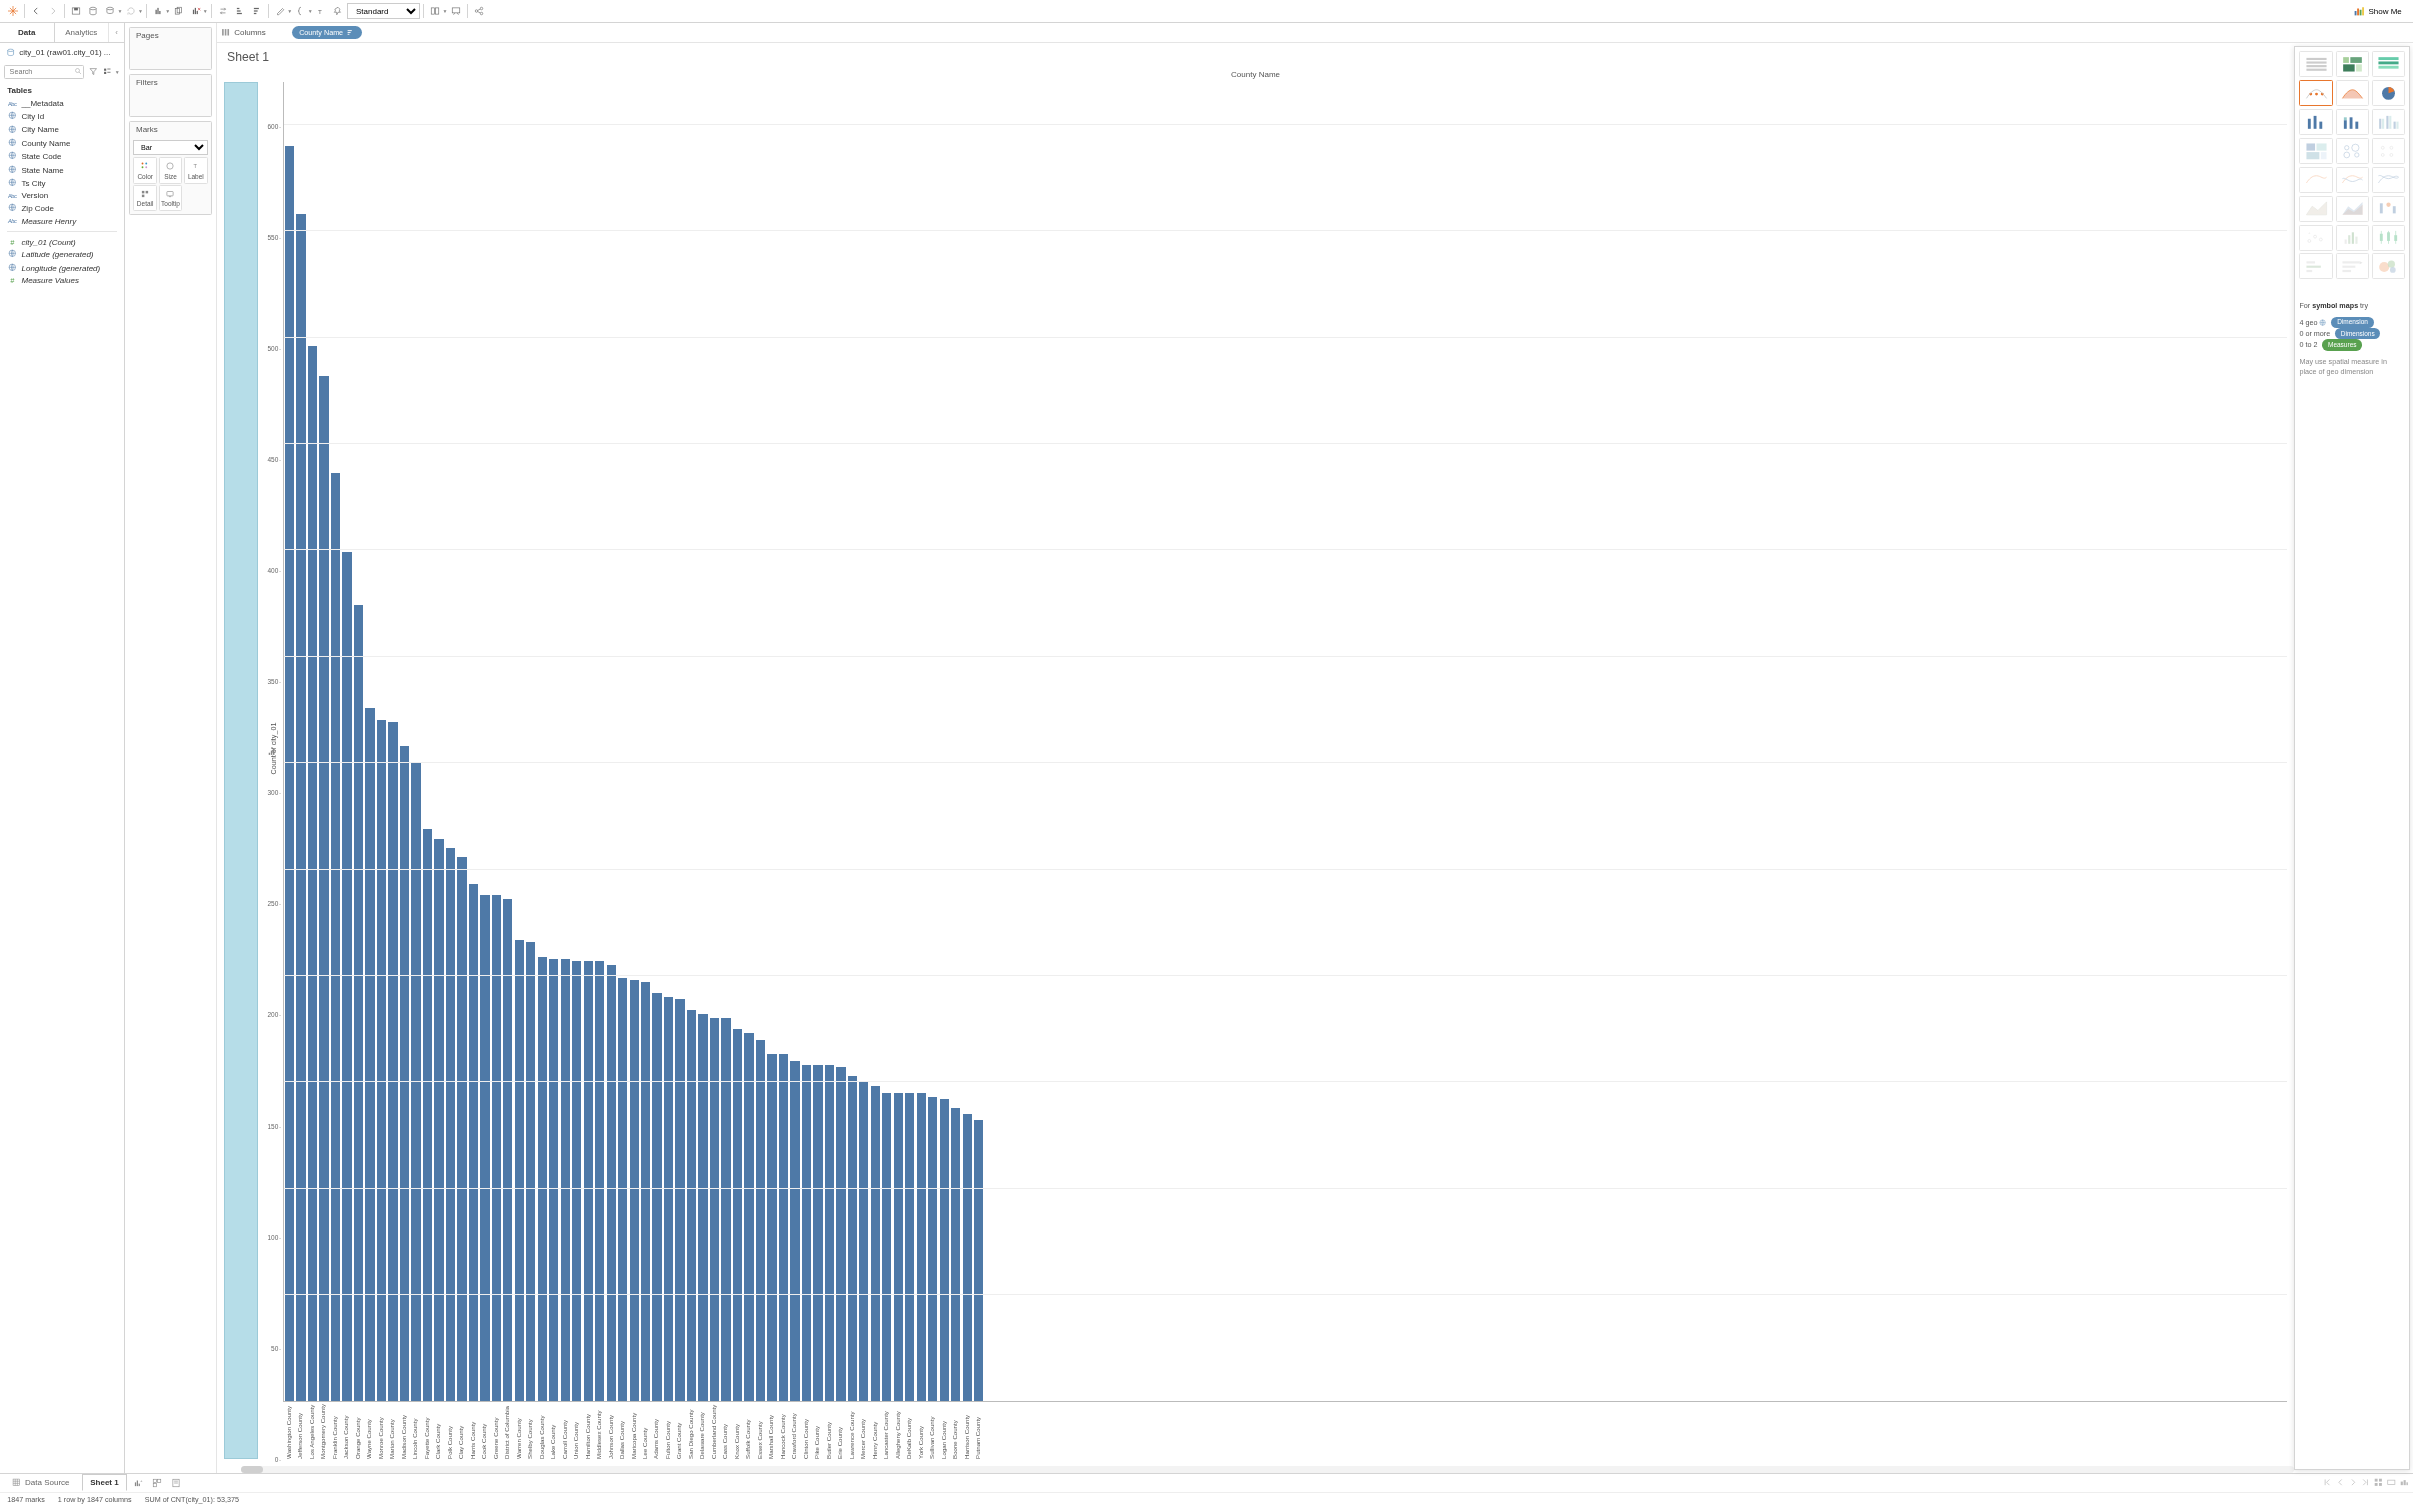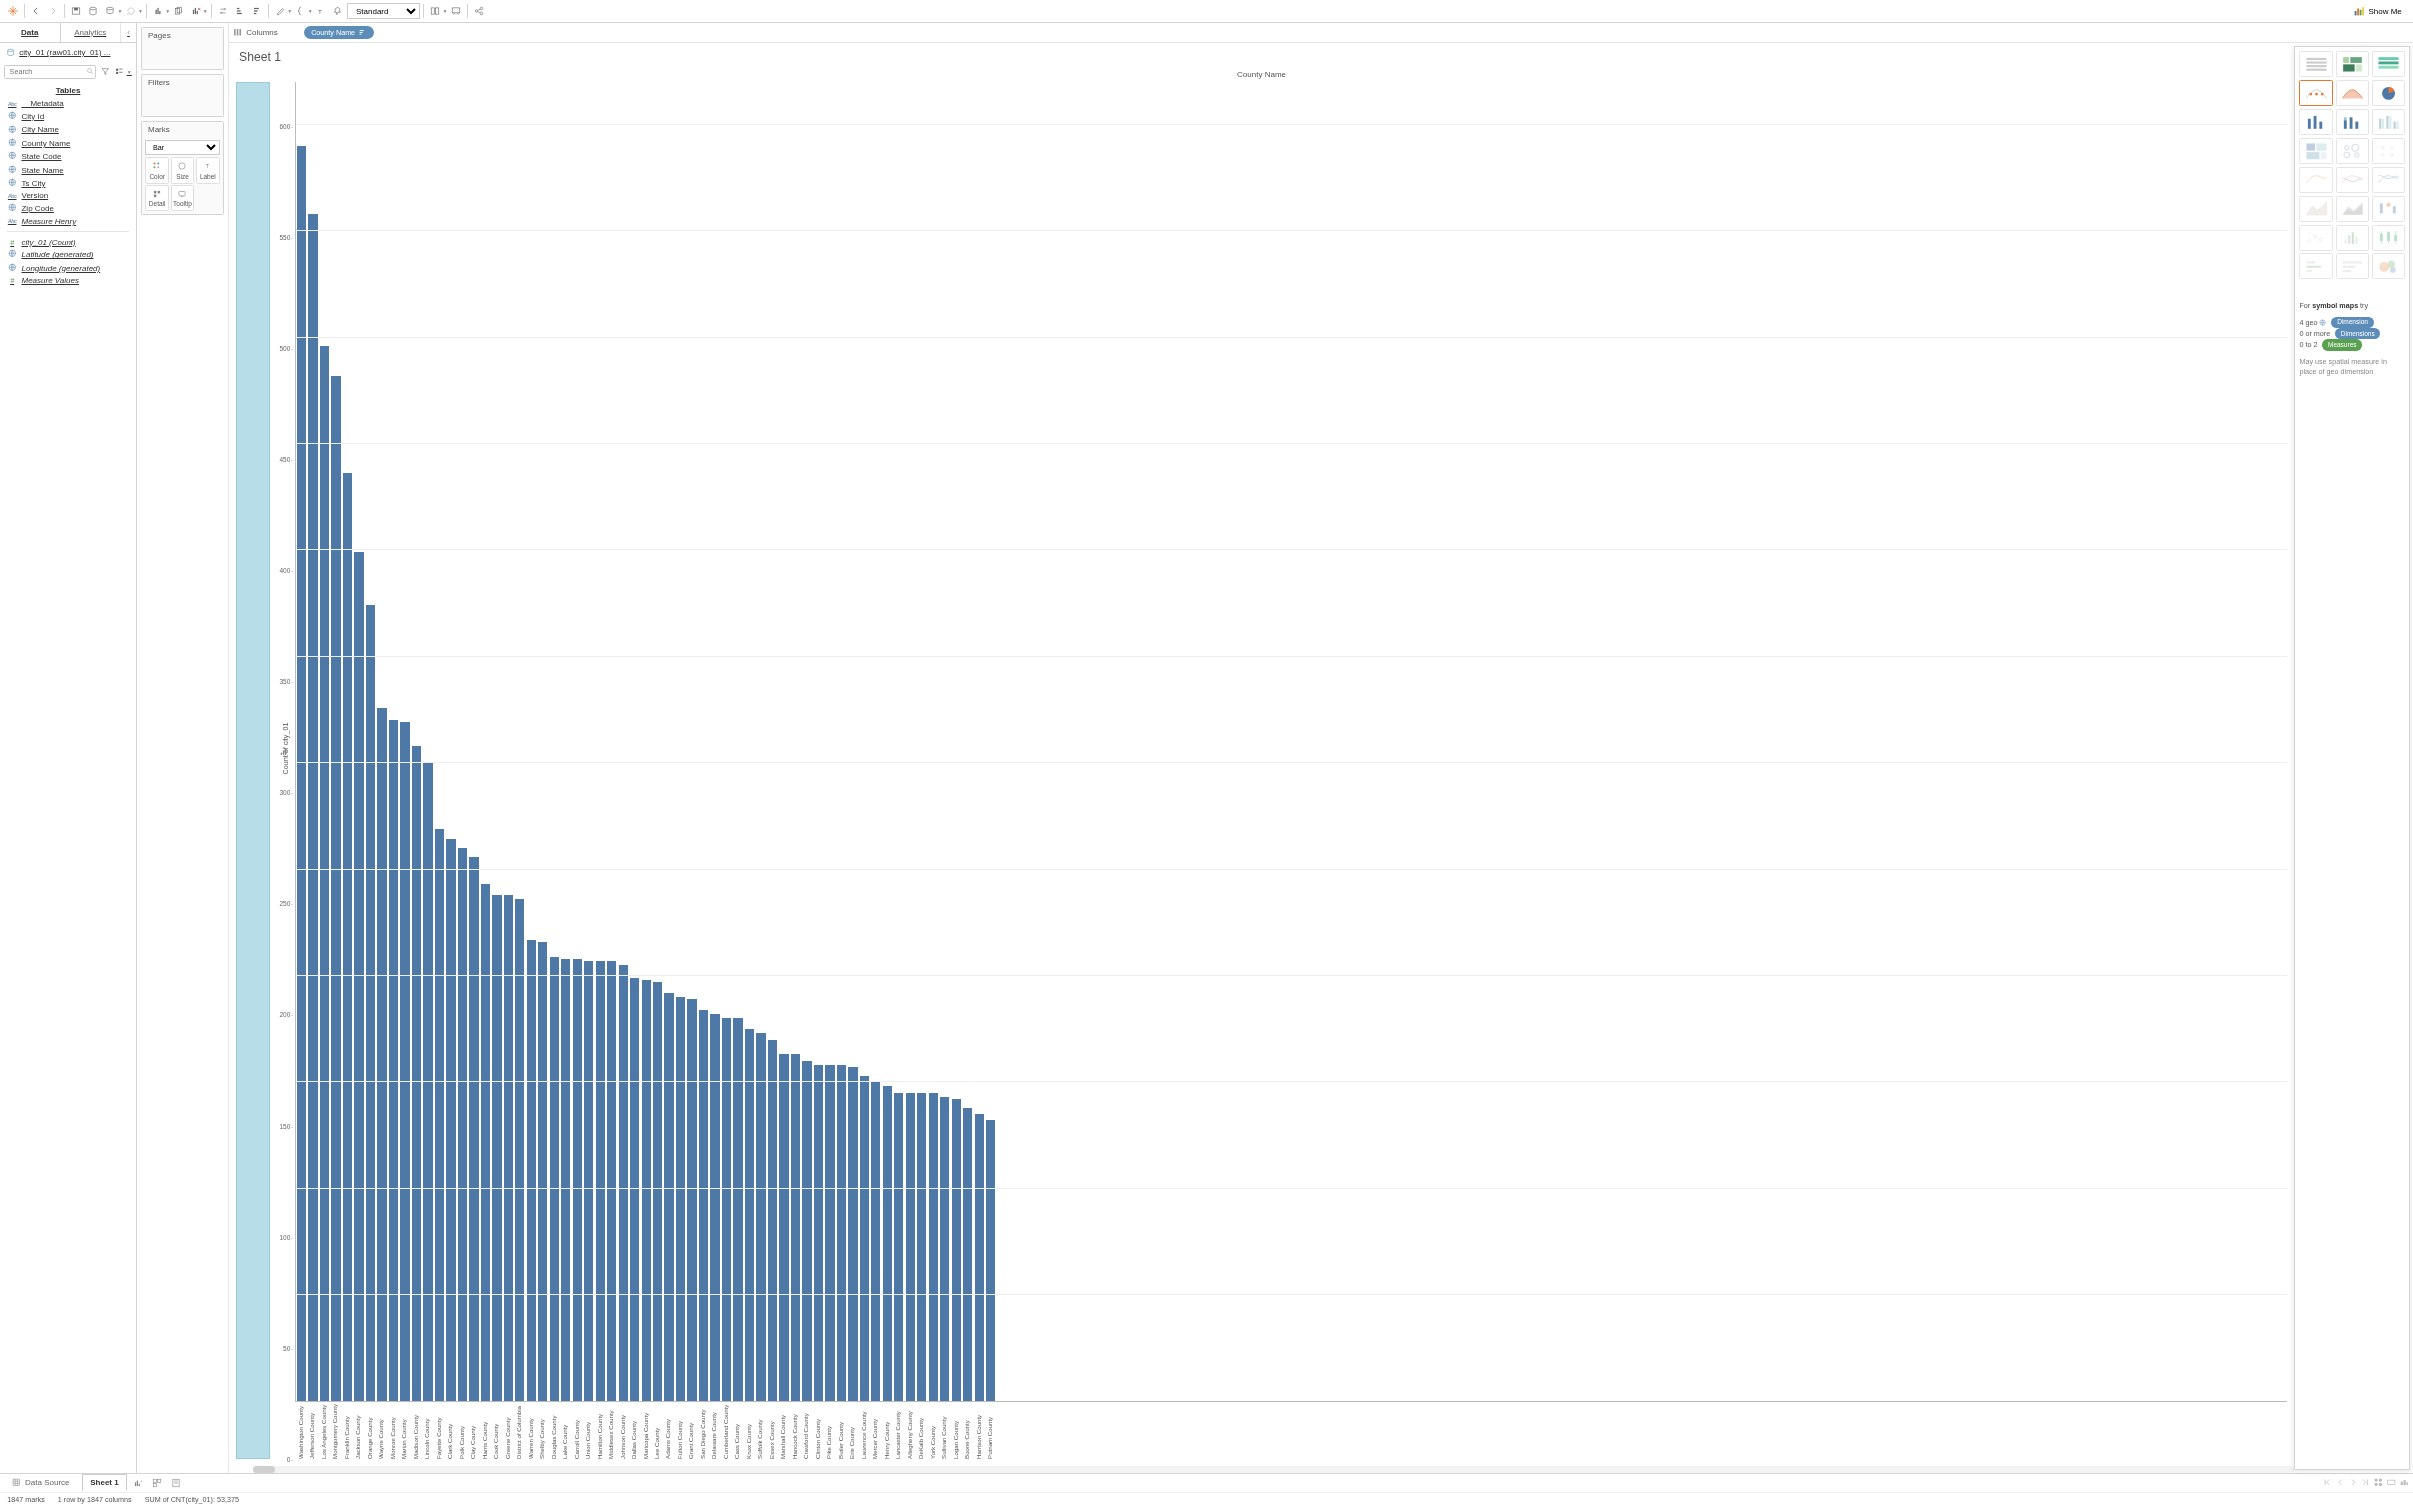--- a/index.html
+++ b/index.html
@@ -14,34 +14,34 @@
 .tb-btn svg { width: 10px; height: 10px; }
 .drop-caret { font-size: 5px; margin-left: -1.4px; color: #888; }
 .format-select { height: 16px; border: 0.7px solid #ccc; font-size: 8px; padding: 1.4px 14.4px 1.4px 4.3px; min-width: 55px; background: #fff; }
 .showme-btn { margin-left: auto; display: flex; align-items: center; gap: 4.3px; padding: 2.9px 7.2px; border: none; background: none; cursor: pointer; font-size: 8px; }
 .showme-icon { width: 10px; height: 10px; }
 
 
 .content { flex: 1; display: flex; min-height: 0; }
 
 
-.left-panel { width: 137px; border-right: 0.7px solid #d4d4d4; display: flex; flex-direction: column; background: #fff; text-decoration: underline; }
+.left-panel { width: 125px; border-right: 0.7px solid #d4d4d4; display: flex; flex-direction: column; background: #fff; }
 .lp-tabs { display: flex; height: 20px; border-bottom: 0.7px solid #d4d4d4; }
 .lp-tab { flex: 1; display: flex; align-items: center; justify-content: center; font-size: 8px; cursor: pointer; color: #666; }
 .lp-tab.active { font-weight: 600; color: #333; border-right: 0.7px solid #d4d4d4; }
 .lp-collapse { width: 16px; display:flex; align-items:center; justify-content:center; color:#999; border-left:0.7px solid #e5e5e5; cursor:pointer;}
 .lp-ds { display:flex; align-items:center; padding: 2.9px 5.7px; gap:4.3px; height: 18.7px; }
 .lp-ds svg { width:9.3px; height:9.3px; color:#5b8db8;}
 .lp-ds-name { font-size:8px; white-space:nowrap; overflow:hidden; text-overflow:ellipsis; flex:1;}
 .lp-search-row { display:flex; align-items:center; padding: 2.9px 4.3px 4.3px; gap:2.9px;}
 .lp-search { flex:1; position:relative; }
 .lp-search input { width:100%; height:14.4px; border:0.7px solid #ccc; border-radius:1.4px; padding:1.4px 14.4px 1.4px 4.3px; font-size:7.2px;}
 .lp-search svg { position:absolute; right:2.9px; top:2.9px; width:8px; height:8px; color:#999; pointer-events:none;}
 .lp-iconbtn { width:11.5px; height:11.5px; display:flex; align-items:center; justify-content:center; color:#666; cursor:pointer;}
-.lp-section-hdr { font-size:8px; font-weight:700; padding:2.9px 7.2px;text-align:center;}
+.lp-section-hdr { font-size:8px; font-weight:700; padding:2.9px 7.2px;}
 .lp-fields { padding: 0 4.3px 5.7px; }
 .lp-field { display:flex; align-items:center; gap:4.3px; padding:1.4px 2.9px; font-size:8px; border-radius:5.7px; cursor:grab;}
 .lp-field .ico { width:10px; text-align:center; font-size:7.2px;}
 .ico.abc { color:#4e79a7; font-size:5.7px; letter-spacing:-0.4px;}
 .ico.globe { color:#4e79a7;}
 .ico.hash { color:#59a14f;}
 .lp-field.italic span { font-style:italic;}
 .lp-divider { height:0.7px; background:#e5e5e5; margin:4.3px 2.9px;}
 
 

